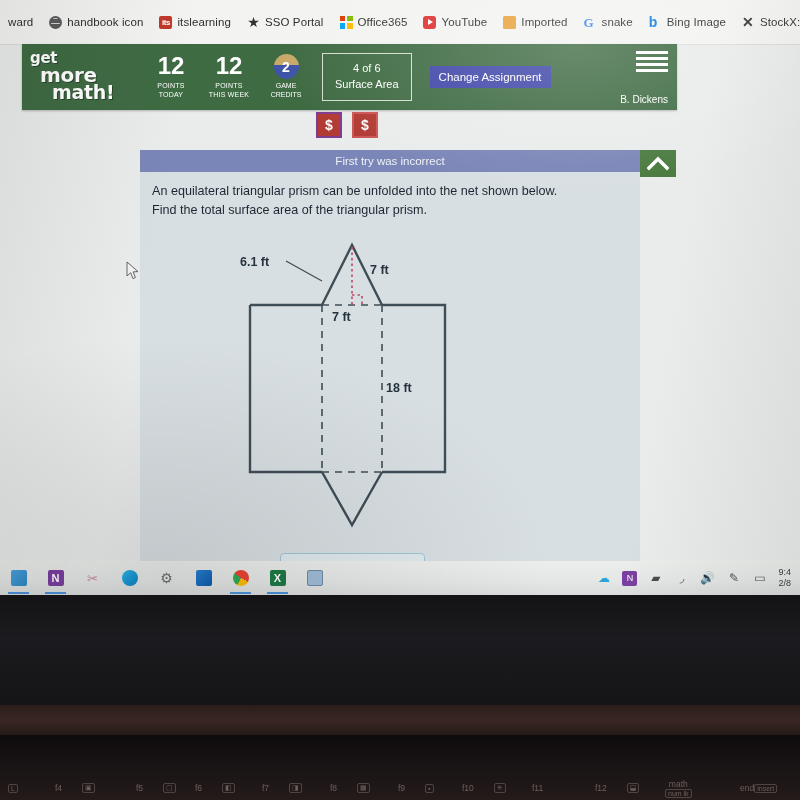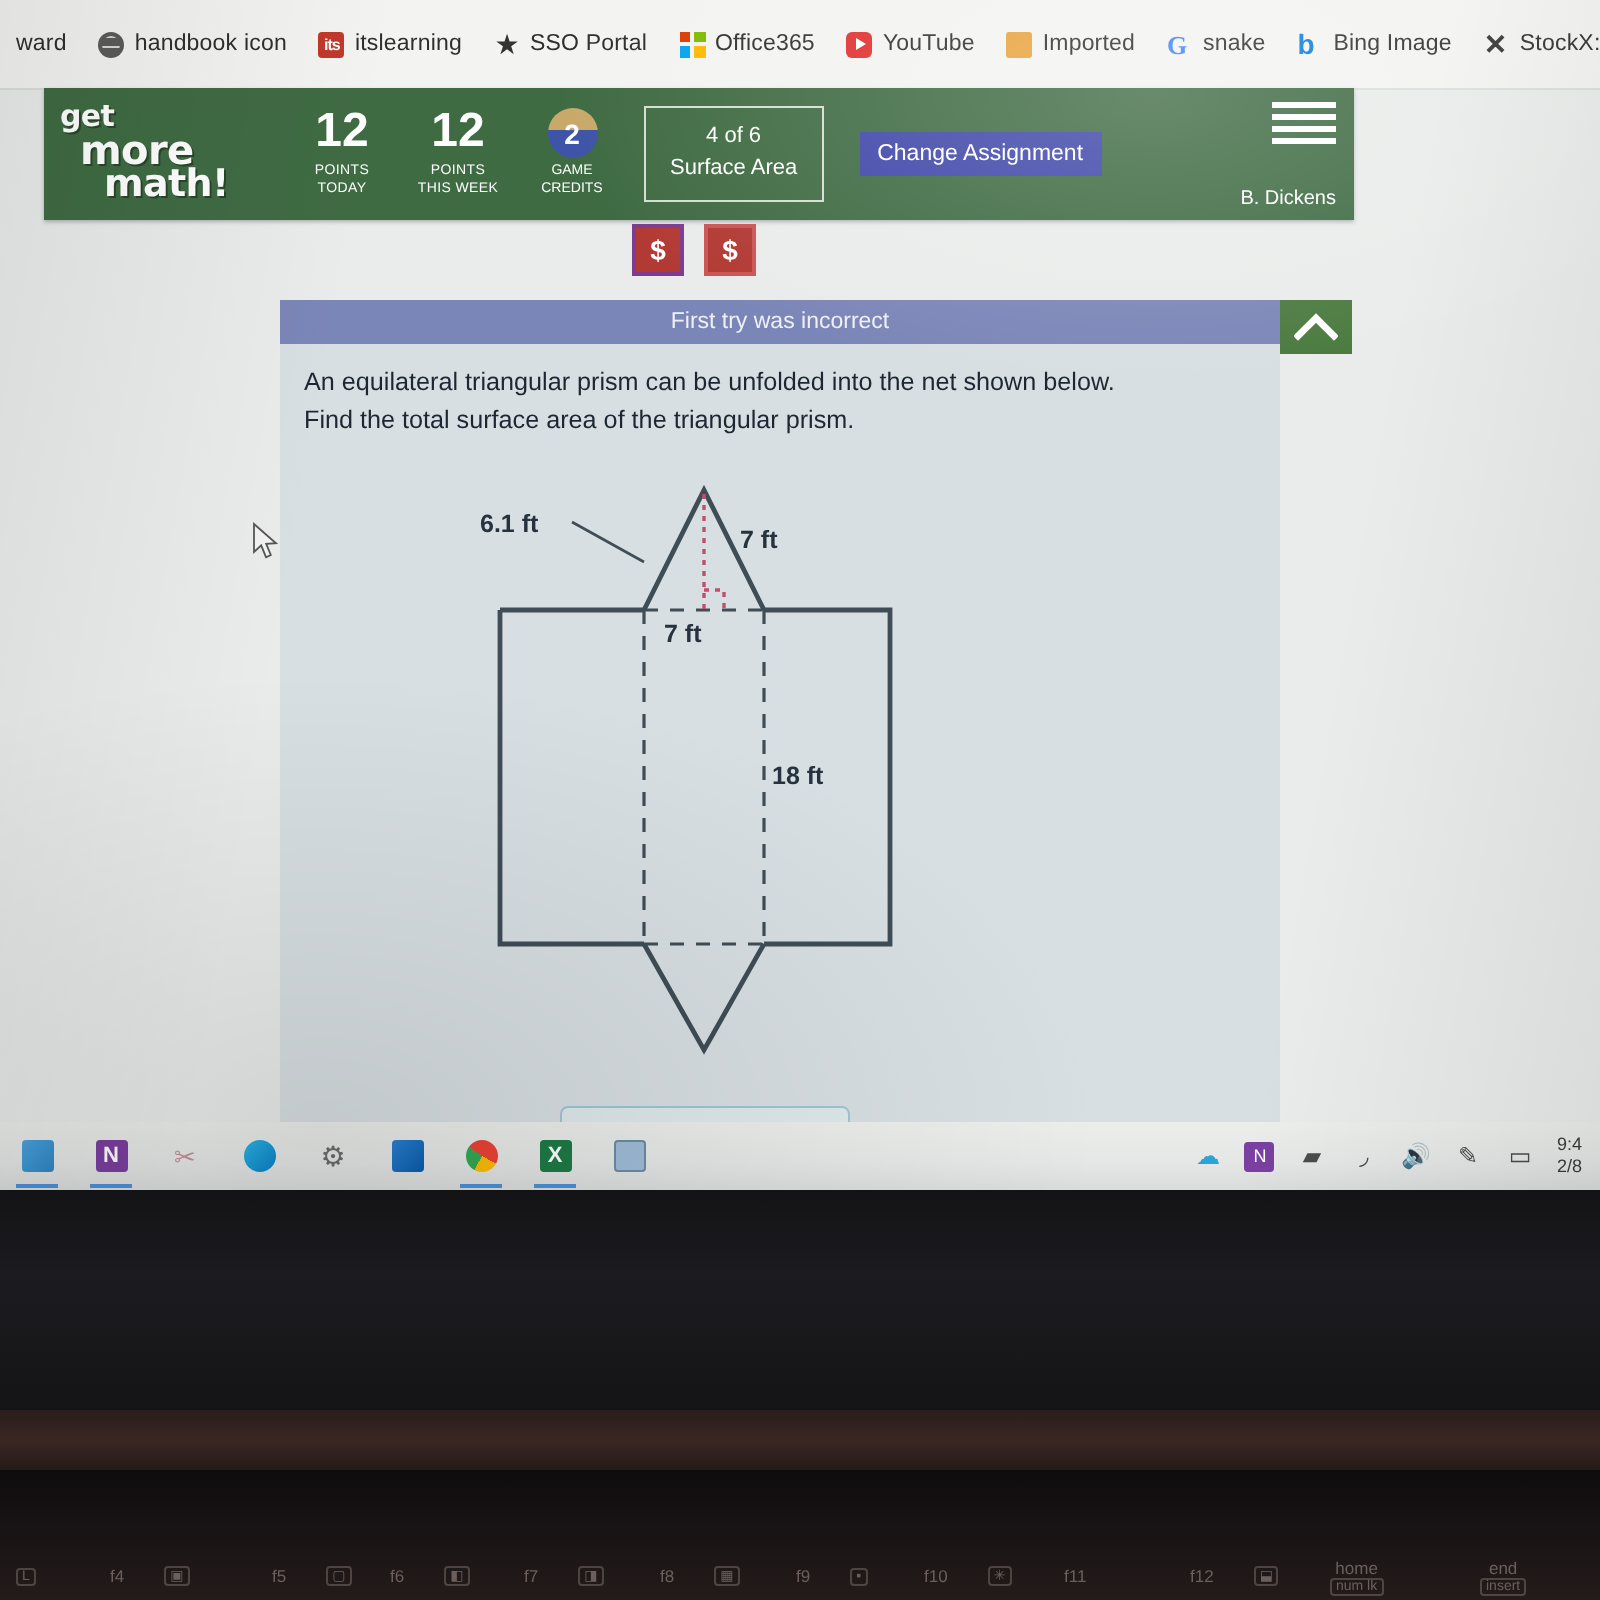--- a/index.html
+++ b/index.html
@@ -423,22 +423,22 @@
       <span class="box">✳</span>
     </div>
     <div class="fkey" style="position:absolute; left:532px;">
       <span>f11</span>
     </div>
     <div class="fkey" style="position:absolute; left:595px;">
       <span>f12</span>
       <span class="box">⬓</span>
     </div>
     <div class="fkey" style="position:absolute; left:665px; flex-direction:column; gap:0; align-items:center;">
-      <span>home</span>
+      <span>math</span>
       <span class="box">num lk</span>
     </div>
-    <div class="fkey" style="position:absolute; left:740px; flex-direction:column; gap:0; align-items:center;">
+    <div class="fkey" style="position:absolute; left:740px; gap:0; align-items:center;">
       <span>end</span>
       <span class="box">insert</span>
     </div>
   </div>
 
 </div>
 
 </body></html>

